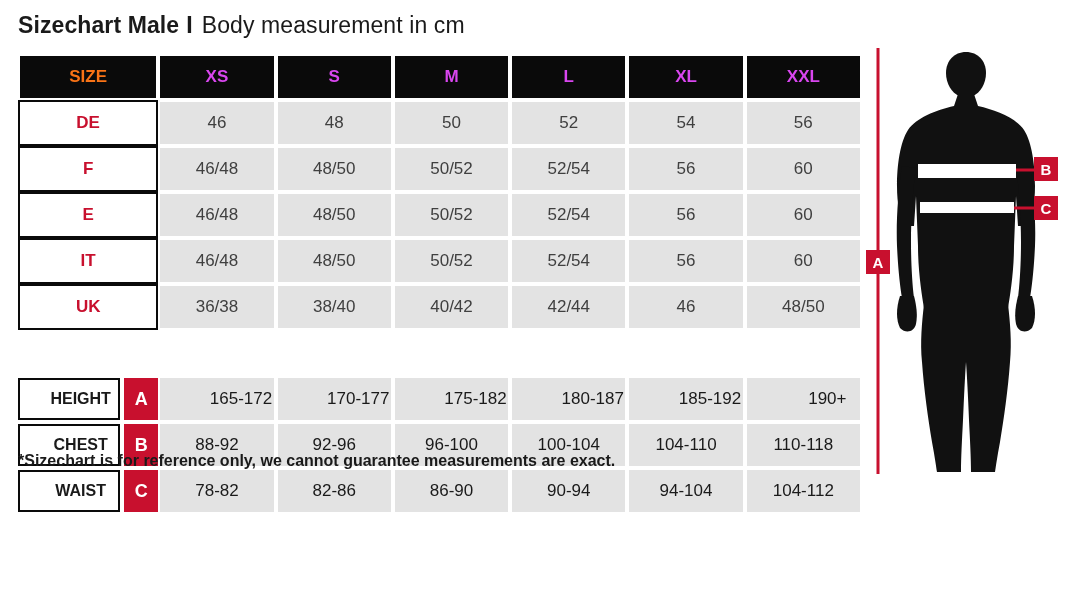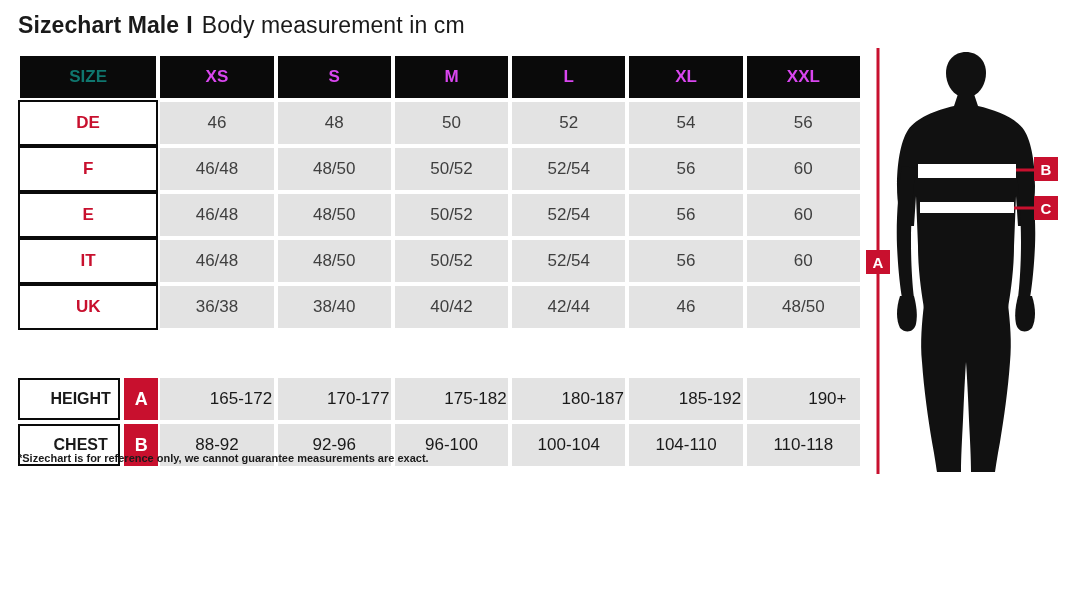--- a/index.html
+++ b/index.html
@@ -68,21 +68,21 @@
   col.c-val { width: 117px; }
 
   .hdr-black {
     background: #0a0a0a;
     color: #d946ef;
     font-weight: bold;
     font-size: 17px;
   }
   .hdr-size {
     background: #0a0a0a;
-    color: #0f766e;
+    color: #f97316;
     font-weight: bold;
     font-size: 17px;
   }
   .row-label {
     background: #ffffff;
     color: #c8102e;
     font-weight: bold;
     font-size: 17px;
     border: 2px solid #0a0a0a !important;
   }
@@ -135,21 +135,21 @@
     font-weight: bold;
     font-size: 18px;
     box-sizing: border-box;
   }
 
   
   .footnote {
     position: absolute;
     left: 18px;
     top: 452px;
-    font-size: 11px;
+    font-size: 16px;
     font-weight: bold;
     color: #1a1a1a;
   }
 
   
   .figure {
     position: absolute;
     left: 866px;
     top: 46px;
     width: 200px;
@@ -285,20 +285,34 @@
             </div>
           </td>
           <td class="meas-cell">88-92</td>
           <td class="meas-cell">92-96</td>
           <td class="meas-cell">96-100</td>
           <td class="meas-cell">100-104</td>
           <td class="meas-cell">104-110</td>
           <td class="meas-cell">110-118</td>
         </tr>
 
+        <tr>
+          <td style="border:none;background:#fff;">
+            <div class="label-split">
+              <div class="lbl">WAIST</div>
+              <div class="badge">C</div>
+            </div>
+          </td>
+          <td class="meas-cell">78-82</td>
+          <td class="meas-cell">82-86</td>
+          <td class="meas-cell">86-90</td>
+          <td class="meas-cell">90-94</td>
+          <td class="meas-cell">94-104</td>
+          <td class="meas-cell">104-112</td>
+        </tr>
       </tbody>
     </table>
   </div>
 
   <div class="footnote">*Sizechart is for reference only, we cannot guarantee measurements are exact.</div>
 
   <div class="figure">
     <svg class="fig-svg" width="200" height="430" viewBox="0 0 200 430">
 
       <line x1="12" y1="2" x2="12" y2="428" stroke="#c8102e" stroke-width="3"></line>

